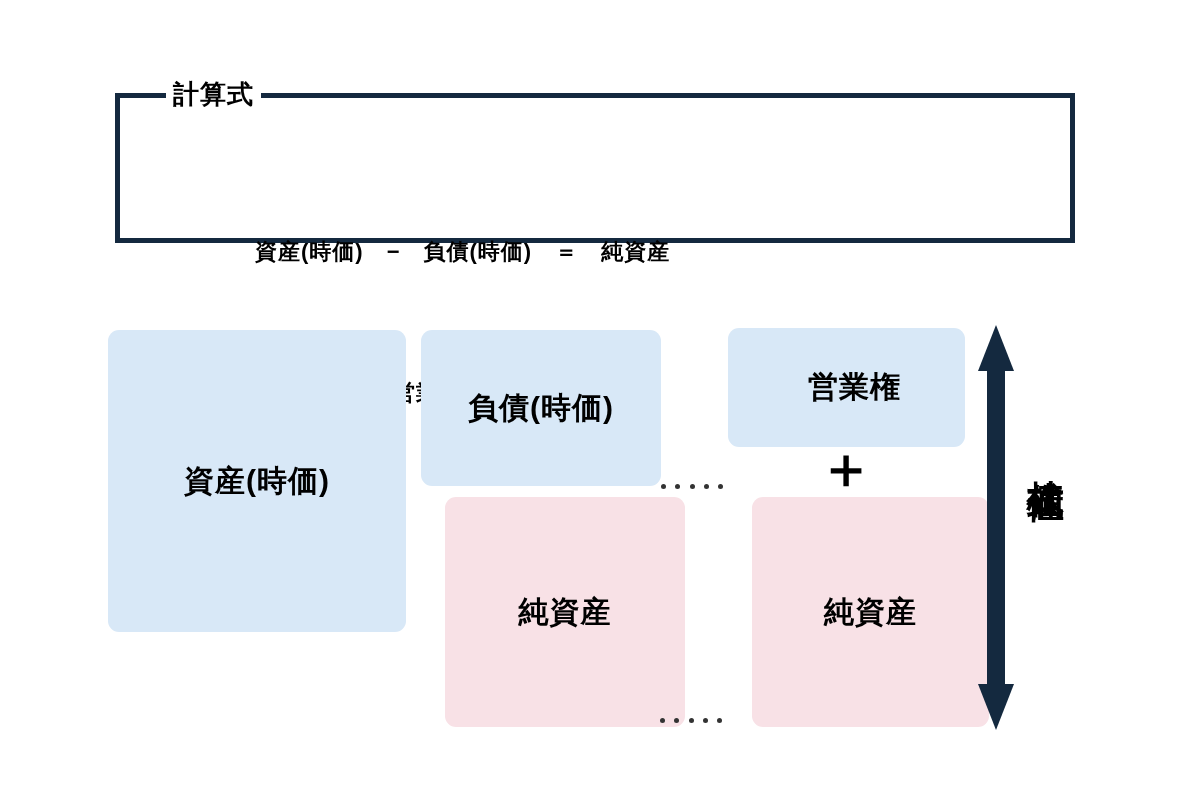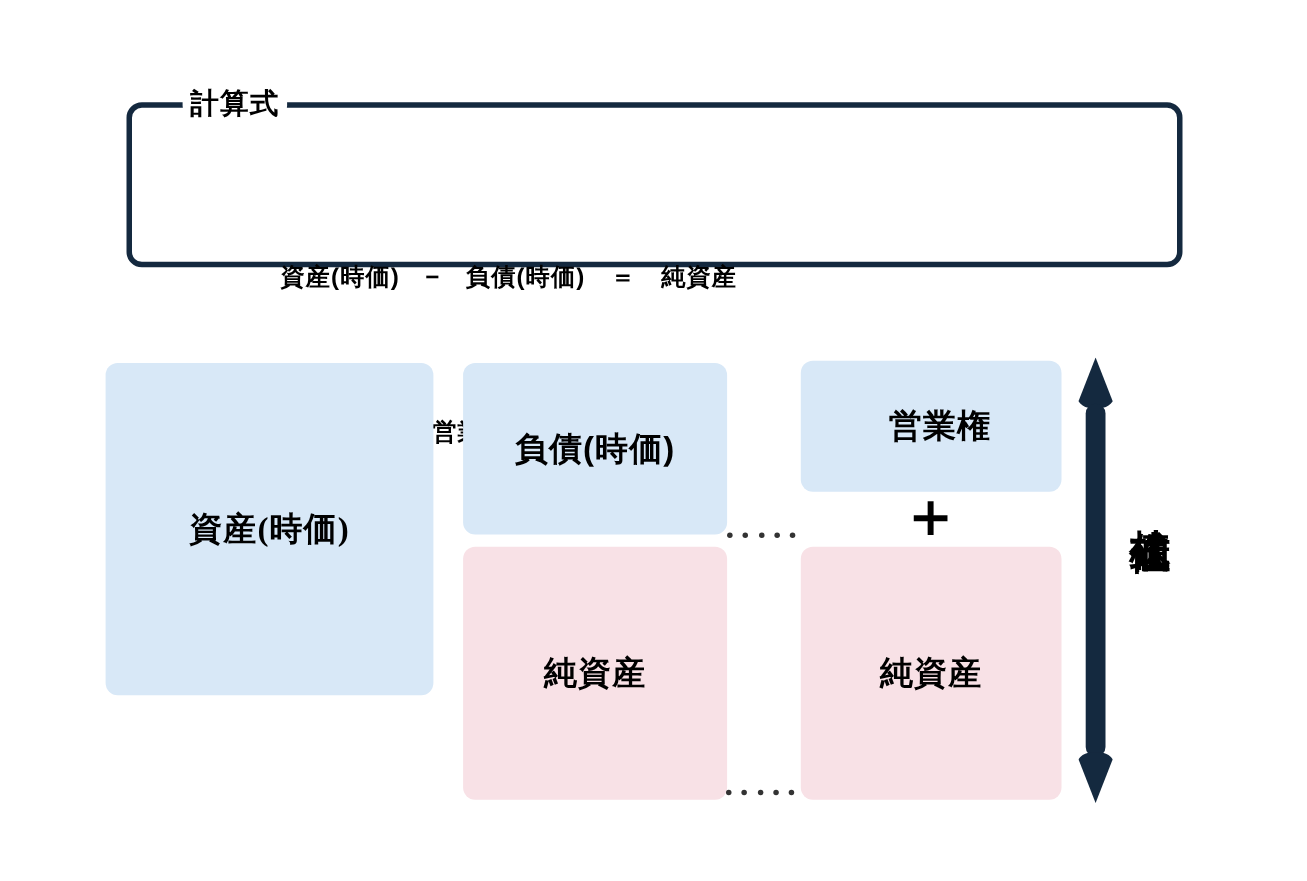--- a/index.html
+++ b/index.html
@@ -1,15 +1,15 @@
 <!DOCTYPE html>
 <html style="--navy: #14293F; --light-blue: #D8E8F7; --light-pink: #F8E1E6; --dot: #333333; --text: #000000;"><head>
 <meta charset="utf-8">
 <style>
-  * { margin: 0; padding: 0; box-sizing: border-box; border-radius: 14px; }
+  * { margin: 0; padding: 0; box-sizing: border-box; }
   html, body { background: #ffffff; }
   body {
     position: relative;
     width: 1188px;
     height: 801px;
     font-family: "Liberation Sans", "DejaVu Sans", sans-serif;
     color: var(--text, #000000);
     overflow: hidden;
   }
 
@@ -49,23 +49,23 @@
     border-radius: 11px;
     display: flex;
     align-items: center;
     justify-content: center;
     font-size: 30px;
     font-weight: 700;
     letter-spacing: 1px;
     color: var(--text, #000000);
   }
   .block.blue { background: var(--light-blue, #D8E8F7); }
-  .block.pink { background: var(--light-pink, #F8E1E6); }
+  .block.pink { background: var(--light-pink, #F8E1E6); margin-left: 24px; }
 
-  .assets-box        { left: 96px; top: 330px; width: 298px; height: 302px; font-family: Liberation Serif, serif; }
+  .assets-box        { left: 108px; top: 330px; width: 298px; height: 302px; }
   .liabilities-box   { left: 421px; top: 330px; width: 240px; height: 156px; justify-content: center; }
   .net-assets-middle { left: 421px; top: 497px; width: 240px; height: 230px; }
   .goodwill-box      { left: 728px; top: 328px; width: 237px; height: 119px; padding-left: 16px; }
   .net-assets-right  { left: 728px; top: 497px; width: 237px; height: 230px; }
 
   .plus-sign {
     position: absolute;
     left: 816px; top: 437px;
     width: 60px; height: 62px;
     display: flex;

